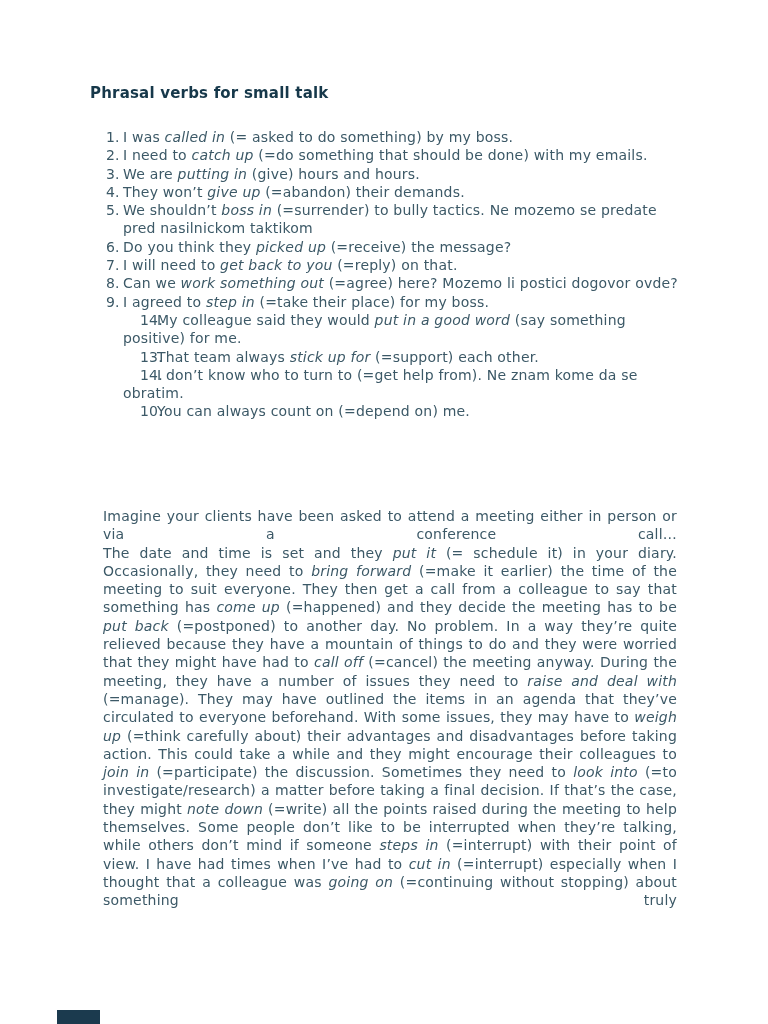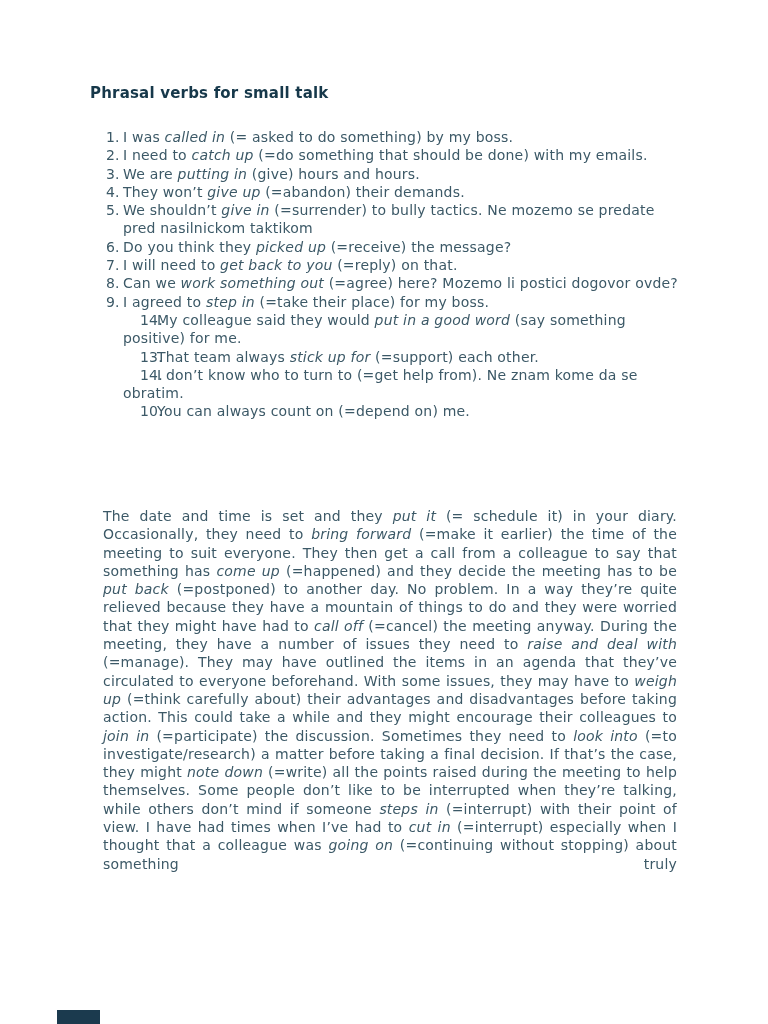--- a/index.html
+++ b/index.html
@@ -37,28 +37,29 @@
 </head>
 <body style="--text-color: #3c5967; --heading-color: #16384a; --footer-color: #1b3a4e;">
 
 <h1 class="page-title">Phrasal verbs for small talk</h1>
 
 <div class="phrasal-list">
     <div class="list-item"><span class="num">1.</span><span>I was </span><i>called in</i><span> (= asked to do something) by my boss.</span></div>
     <div class="list-item"><span class="num">2.</span><span>I need to </span><i>catch up</i><span> (=do something that should be done) with my emails.</span></div>
     <div class="list-item"><span class="num">3.</span><span>We are </span><i>putting in</i><span> (give) hours and hours.</span></div>
     <div class="list-item"><span class="num">4.</span><span>They won’t </span><i>give up</i><span> (=abandon) their demands.</span></div>
-    <div class="list-item"><span class="num">5.</span><span>We shouldn’t </span><i>give in</i><span> (=surrender) to bully tactics. Ne mozemo se predate pred nasilnickom taktikom</span></div>
+    <div class="list-item"><span class="num">5.</span><span>We shouldn’t </span><i>boss in</i><span> (=surrender) to bully tactics. Ne mozemo se predate pred nasilnickom taktikom</span></div>
     <div class="list-item"><span class="num">6.</span><span>Do you think they </span><i>picked up</i><span> (=receive) the message?</span></div>
     <div class="list-item"><span class="num">7.</span><span>I will need to </span><i>get back to you</i><span> (=reply) on that.</span></div>
     <div class="list-item"><span class="num">8.</span><span>Can we </span><i>work something out</i><span> (=agree) here? Mozemo li postici dogovor ovde?</span></div>
     <div class="list-item"><span class="num">9.</span><span>I agreed to </span><i>step in</i><span> (=take their place) for my boss.</span></div>
     <div class="list-item tabbed"><span class="num">14.</span><span>My colleague said they would </span><i>put in a good word</i><span> (say something positive) for me.</span></div>
     <div class="list-item tabbed"><span class="num">13.</span><span>That team always </span><i>stick up for</i><span> (=support) each other.</span></div>
     <div class="list-item tabbed"><span class="num">14.</span><span>I don’t know who to turn to (=get help from). Ne znam kome da se obratim.</span></div>
     <div class="list-item tabbed"><span class="num">10.</span><span>You can always count on (=depend on) me.</span></div>
   </div>
 
 <div class="paragraph">
+  <div class="para-block"><span>Imagine your clients have been asked to attend a meeting either in person or via a conference call…</span></div>
   <div class="para-block"><span>The date and time is set and they </span><i>put it</i><span> (= schedule it) in your diary. Occasionally, they need to </span><i>bring forward</i><span> (=make it earlier) the time of the meeting to suit everyone. They then get a call from a colleague to say that something has </span><i>come up</i><span> (=happened) and they decide the meeting has to be </span><i>put back</i><span> (=postponed) to another day. No problem. In a way they’re quite relieved because they have a mountain of things to do and they were worried that they might have had to </span><i>call off</i><span> (=cancel) the meeting anyway. During the meeting, they have a number of issues they need to </span><i>raise and deal with</i><span> (=manage). They may have outlined the items in an agenda that they’ve circulated to everyone beforehand. With some issues, they may have to </span><i>weigh up</i><span> (=think carefully about) their advantages and disadvantages before taking action. This could take a while and they might encourage their colleagues to </span><i>join in</i><span> (=participate) the discussion. Sometimes they need to </span><i>look into</i><span> (=to investigate/research) a matter before taking a final decision. If that’s the case, they might </span><i>note down</i><span> (=write) all the points raised during the meeting to help themselves. Some people don’t like to be interrupted when they’re talking, while others don’t mind if someone </span><i>steps in</i><span> (=interrupt) with their point of view. I have had times when I’ve had to </span><i>cut in</i><span> (=interrupt) especially when I thought that a colleague was </span><i>going on</i><span> (=continuing without stopping) about something truly</span></div>
 </div>
 
 <div class="corner-block"></div>
 
 </body></html>

